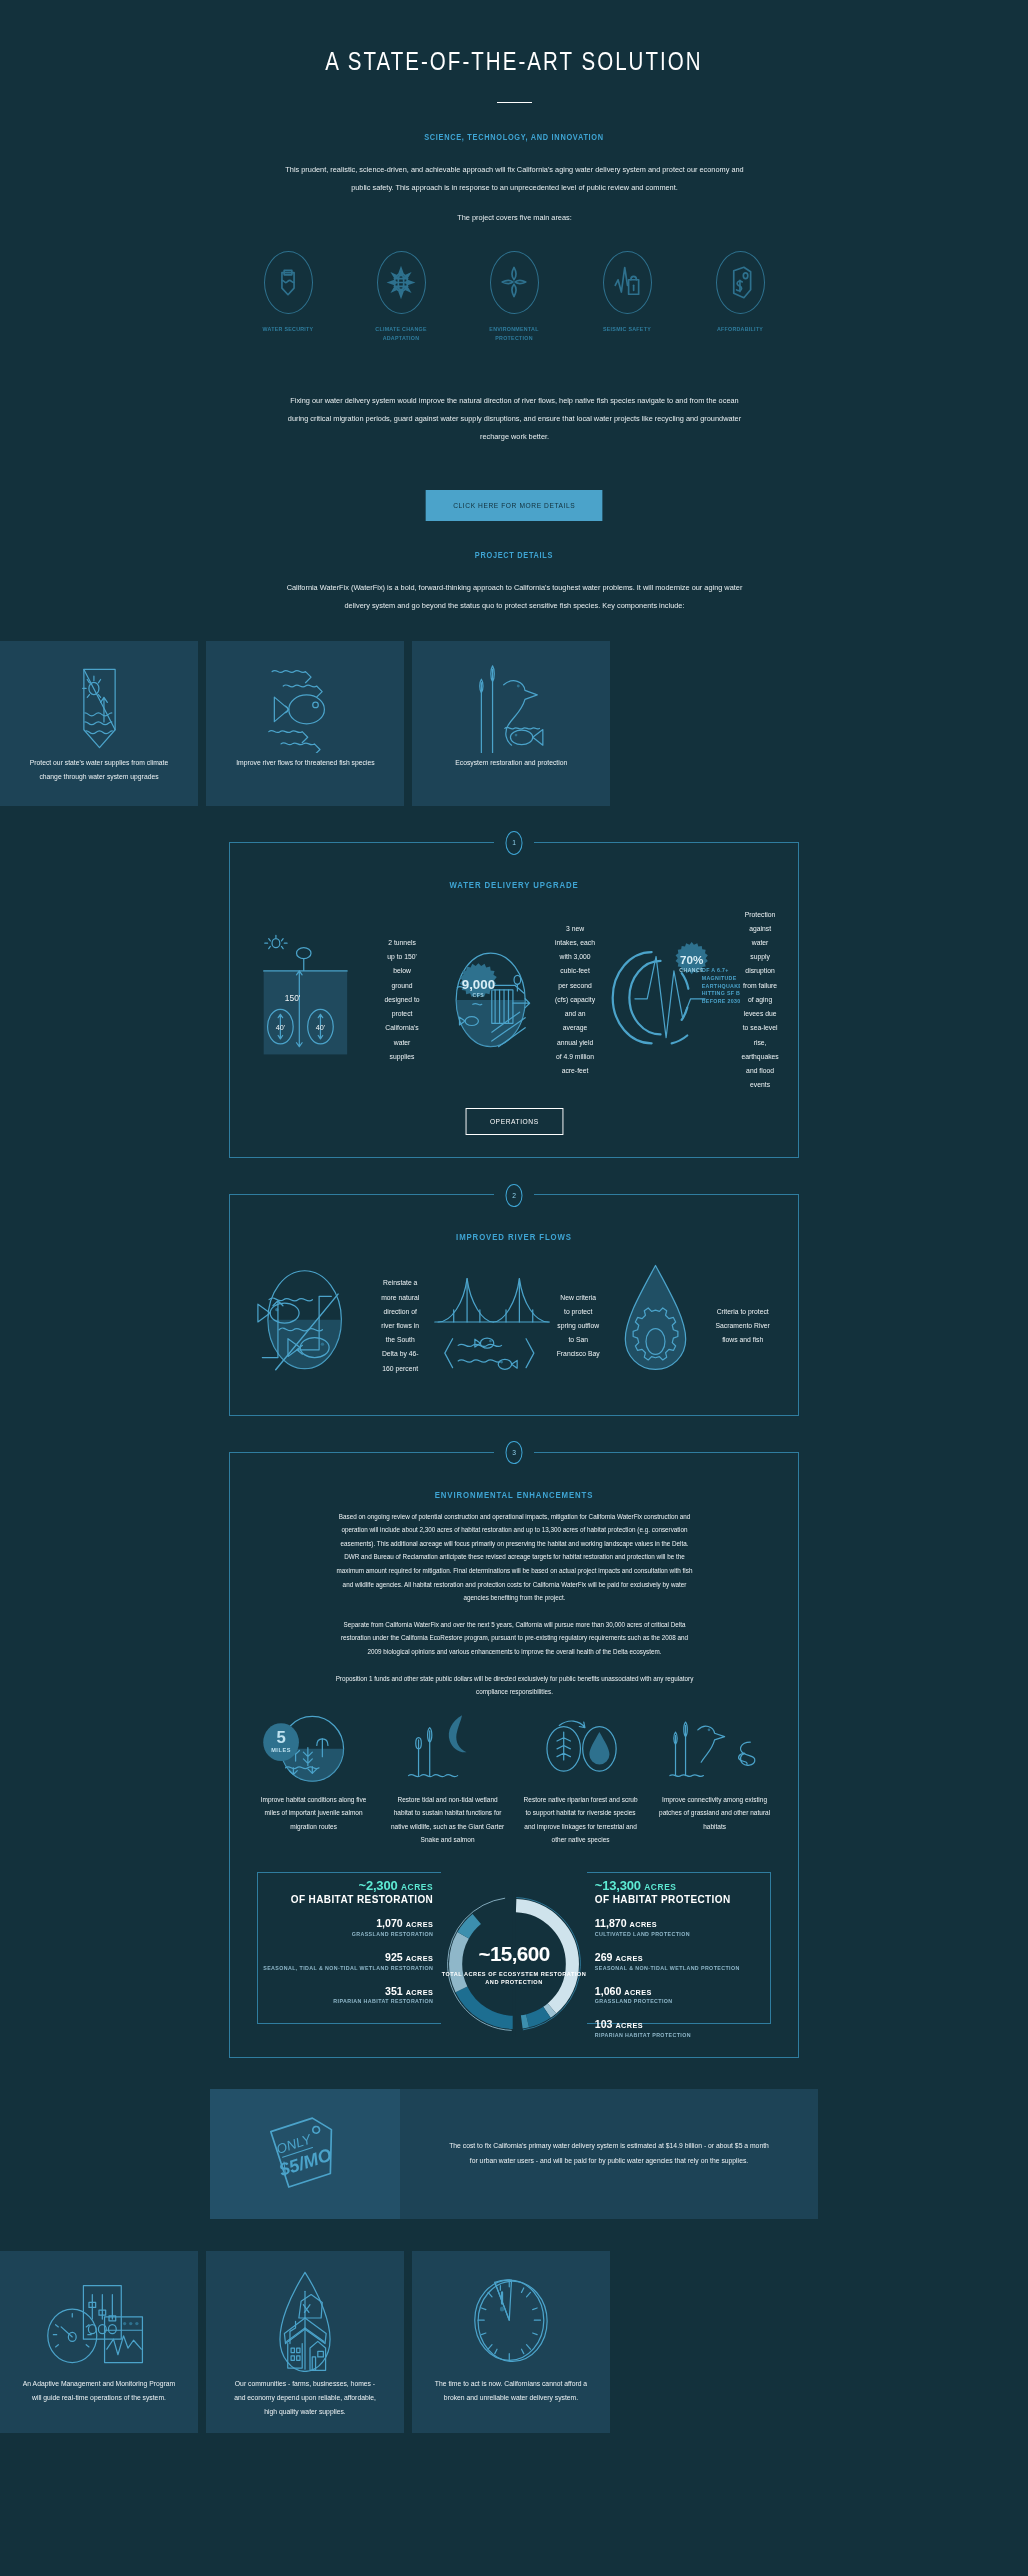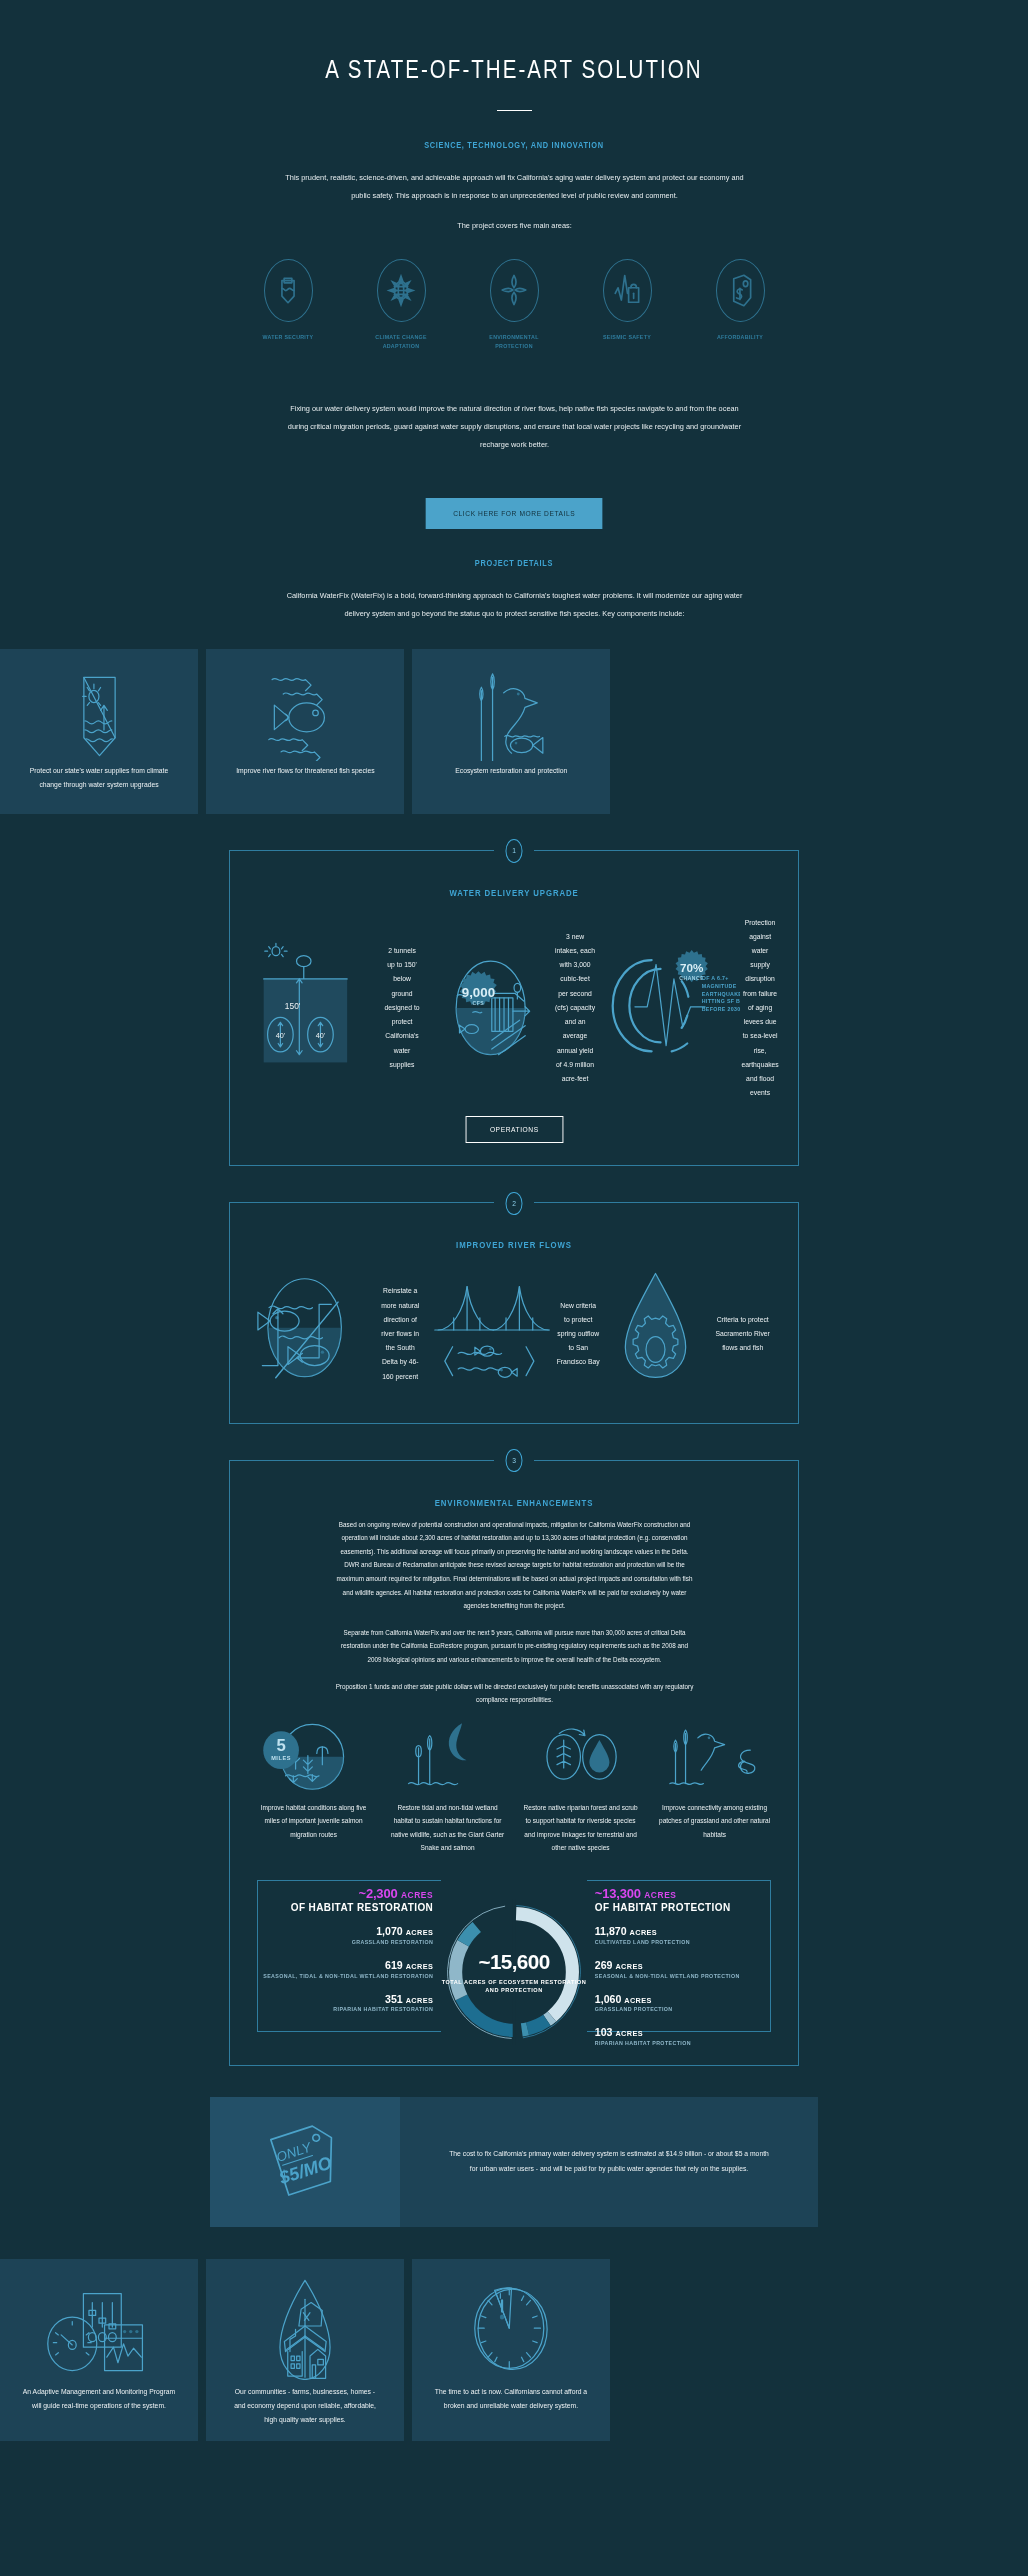--- a/index.html
+++ b/index.html
@@ -3,21 +3,21 @@
 <meta charset="utf-8">
 <style>
   * { box-sizing: border-box; margin: 0; padding: 0; }
   html, body {
     width: 1028px;
     background: #13313c;
     font-family: "Liberation Sans", sans-serif;
   }
   body { padding-bottom: 73px; }
 
-  .page { width: 1028px; margin: 8px auto; }
+  .page { width: 1028px; margin: 0 auto; }
 
   
   .hero { padding-top: 47px; text-align: center; }
   .hero-title {
     color: #ffffff;
     font-size: 25px;
     letter-spacing: 2.5px;
     font-weight: 400;
     transform: scaleX(0.82);
     font-family: "Liberation Sans", sans-serif;
@@ -161,21 +161,21 @@
   }
 
   
   .stats { margin-top: 26px; display: flex; justify-content: center; }
   .stats-inner { position: relative; width: 514px; height: 162px; }
   .stat-side { position: absolute; top: 0; width: 184px; }
   .stat-side.left { left: 0; text-align: right; border: 0.6px solid #2f7da0; border-right: none; height: 152px; padding: 0 7.8px 0 0; }
   .stat-side.right { right: 0; text-align: left; border: 0.6px solid #2f7da0; border-left: none; height: 152px; padding: 0 0 0 7.8px; }
   .stat-head { padding-top: 4.5px; }
   .stat-big {
-    color: #d946ef; font-size: 13px; font-weight: bold;
+    color: #5eead4; font-size: 13px; font-weight: bold;
     letter-spacing: -0.2px;
   }
   .stat-big .unit { font-size: 8.4px; letter-spacing: 0.6px; font-weight: bold; }
   .stat-sub {
     color: #ffffff; font-size: 10px; font-weight: bold;
     letter-spacing: 0.4px; margin-top: 1.1px;
   }
   .stat-item { margin-top: 12.3px; }
   .stat-item .num { color: #ffffff; font-size: 10.6px; font-weight: bold; }
   .stat-item .num .unit { font-size: 7.3px; letter-spacing: 0.4px; }
@@ -621,21 +621,21 @@
               <span class="unit">ACRES</span>
             </div>
             <div class="stat-sub">OF HABITAT RESTORATION</div>
           </div>
           <div class="stat-item">
             <div class="num"><span>1,070</span>
               <span class="unit">ACRES</span></div>
             <div class="lbl">GRASSLAND RESTORATION</div>
           </div>
           <div class="stat-item">
-            <div class="num"><span>619</span>
+            <div class="num"><span>925</span>
               <span class="unit">ACRES</span></div>
             <div class="lbl">SEASONAL, TIDAL &amp; NON-TIDAL WETLAND RESTORATION</div>
           </div>
           <div class="stat-item">
             <div class="num"><span>351</span>
               <span class="unit">ACRES</span></div>
             <div class="lbl">RIPARIAN HABITAT RESTORATION</div>
           </div>
         </div>
 

